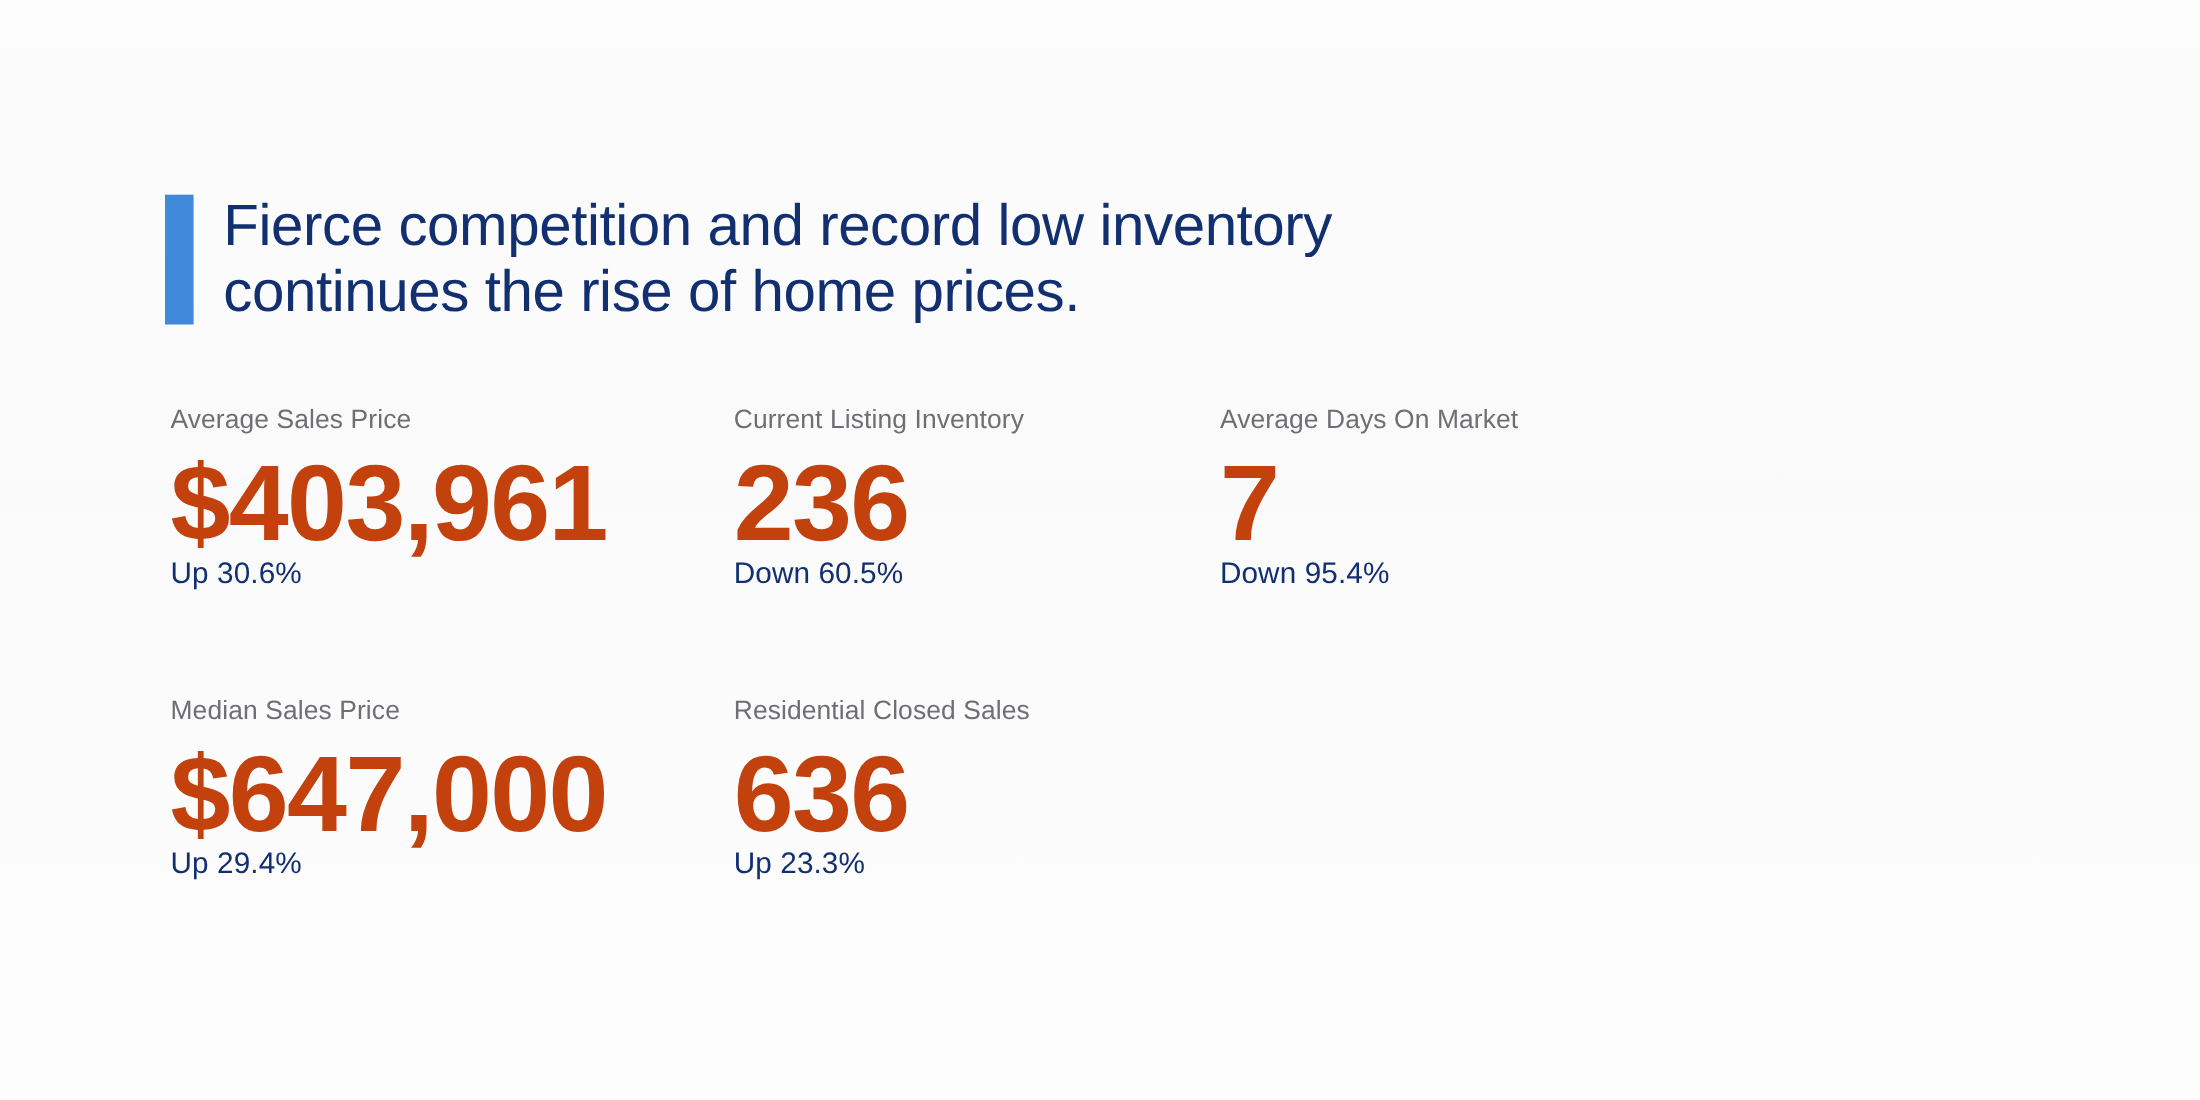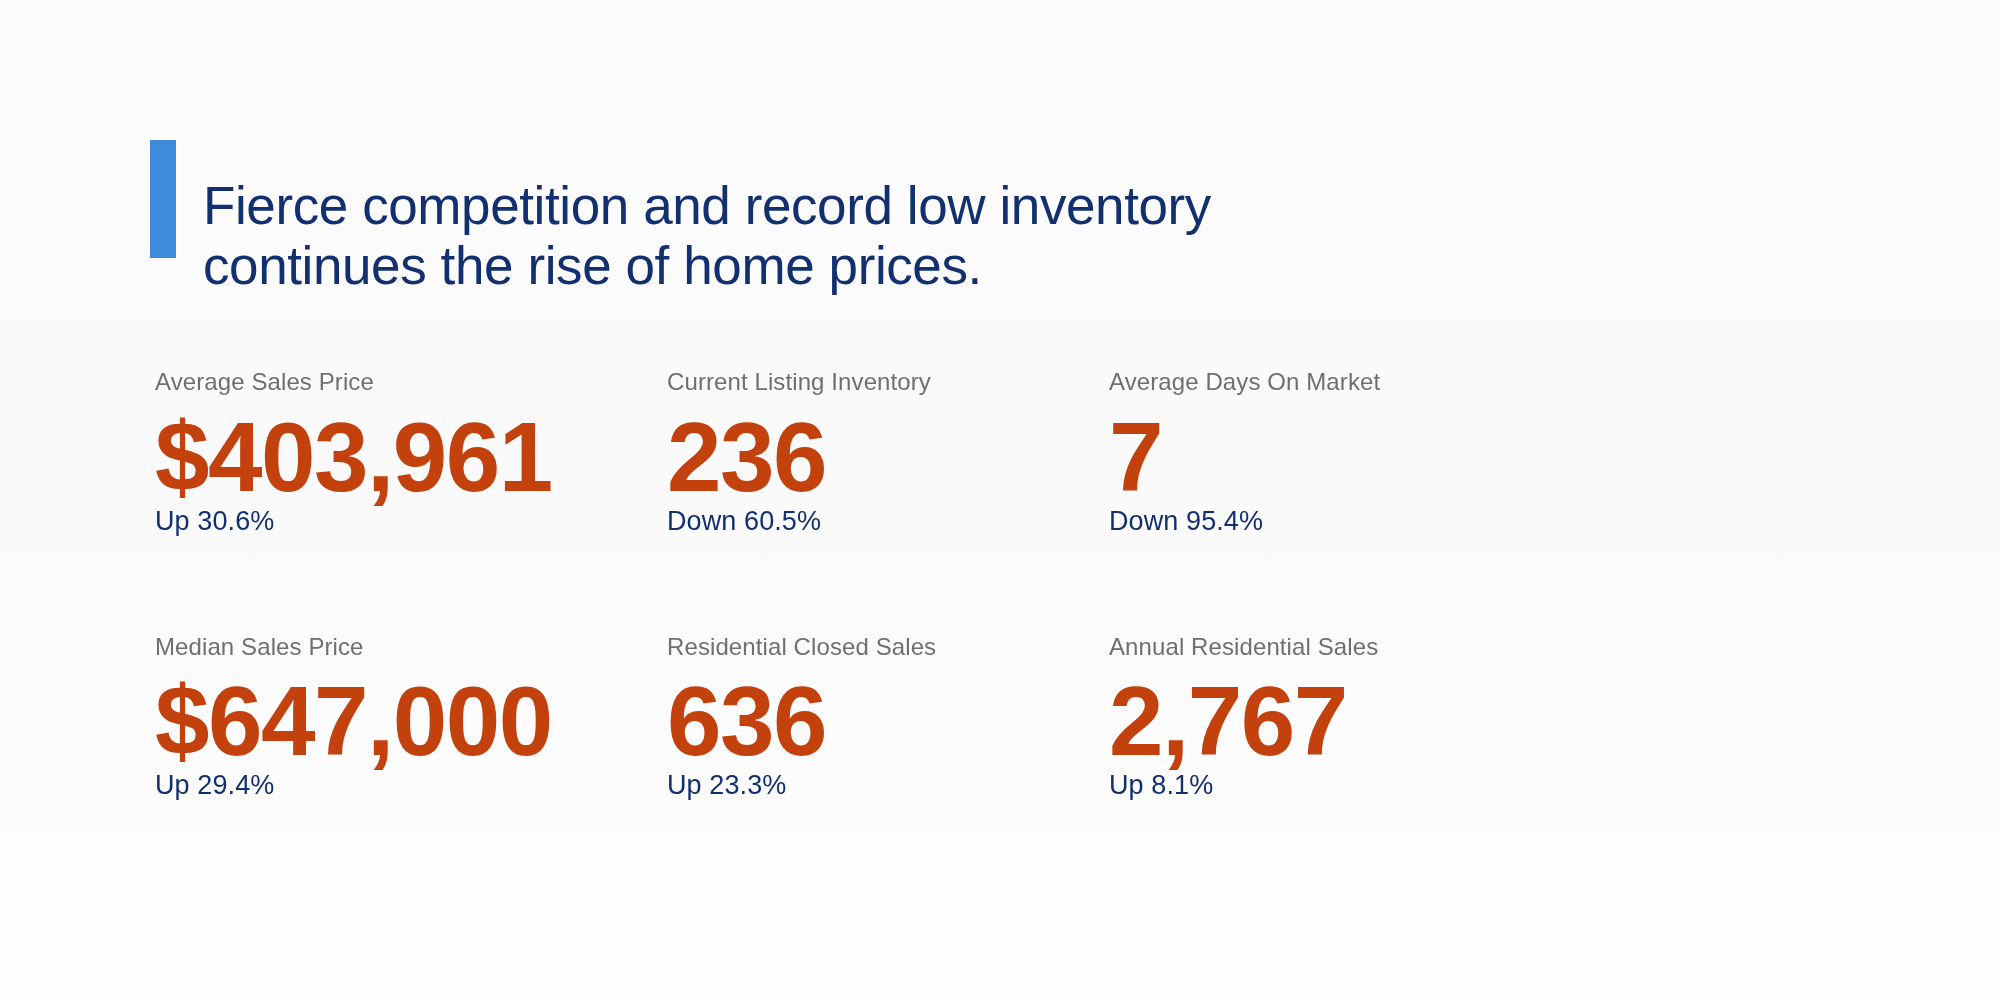--- a/index.html
+++ b/index.html
@@ -29,21 +29,21 @@
     position: absolute;
     inset: 0;
   }
 
   
   .headline-block {
     position: absolute;
     left: 150px;
     top: 140px;
     display: flex;
-    align-items: flex-start;
+    align-items: center;
   }
   .accent-bar {
     width: 26px;
     min-height: 118px;
     background: #3f8ada;
     flex: 0 0 auto;
   }
   .headline-text {
     margin-left: 27px;
     color: #123070;
@@ -133,20 +133,15 @@
       <div class="metric-value">$647,000</div>
       <div class="metric-delta">Up 29.4%</div>
     </div>
 
     <div class="metric-card">
       <div class="metric-label">Residential Closed Sales</div>
       <div class="metric-value">636</div>
       <div class="metric-delta">Up 23.3%</div>
     </div>
 
-    <div class="metric-card">
-      <div class="metric-label">Annual Residential Sales</div>
-      <div class="metric-value">2,767</div>
-      <div class="metric-delta">Up 8.1%</div>
-    </div>
 
   </div>
 </div>
 
 </body></html>

